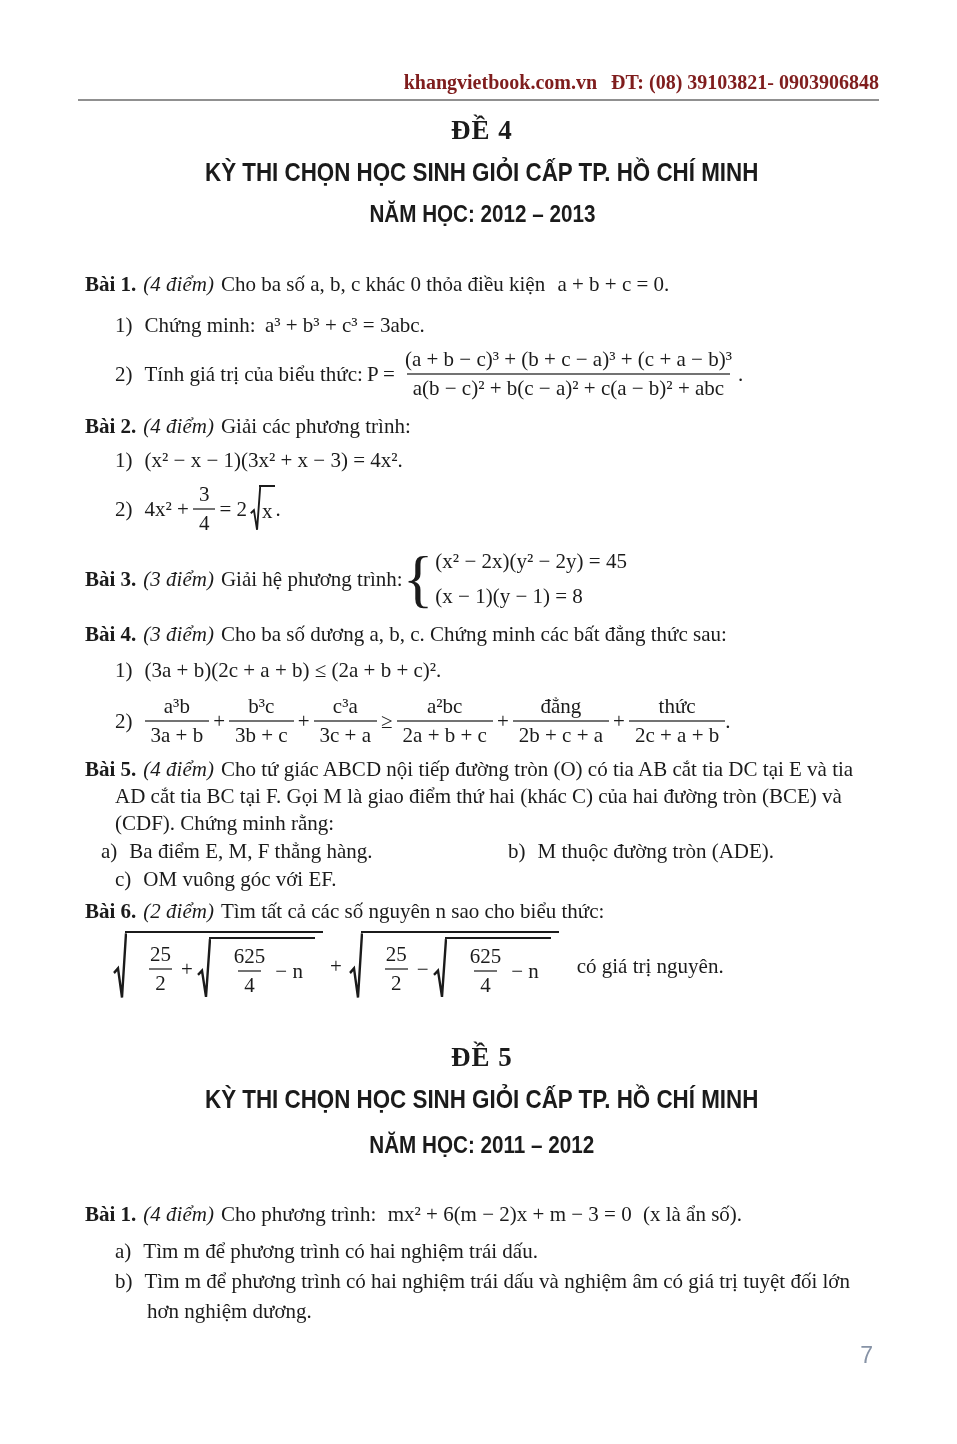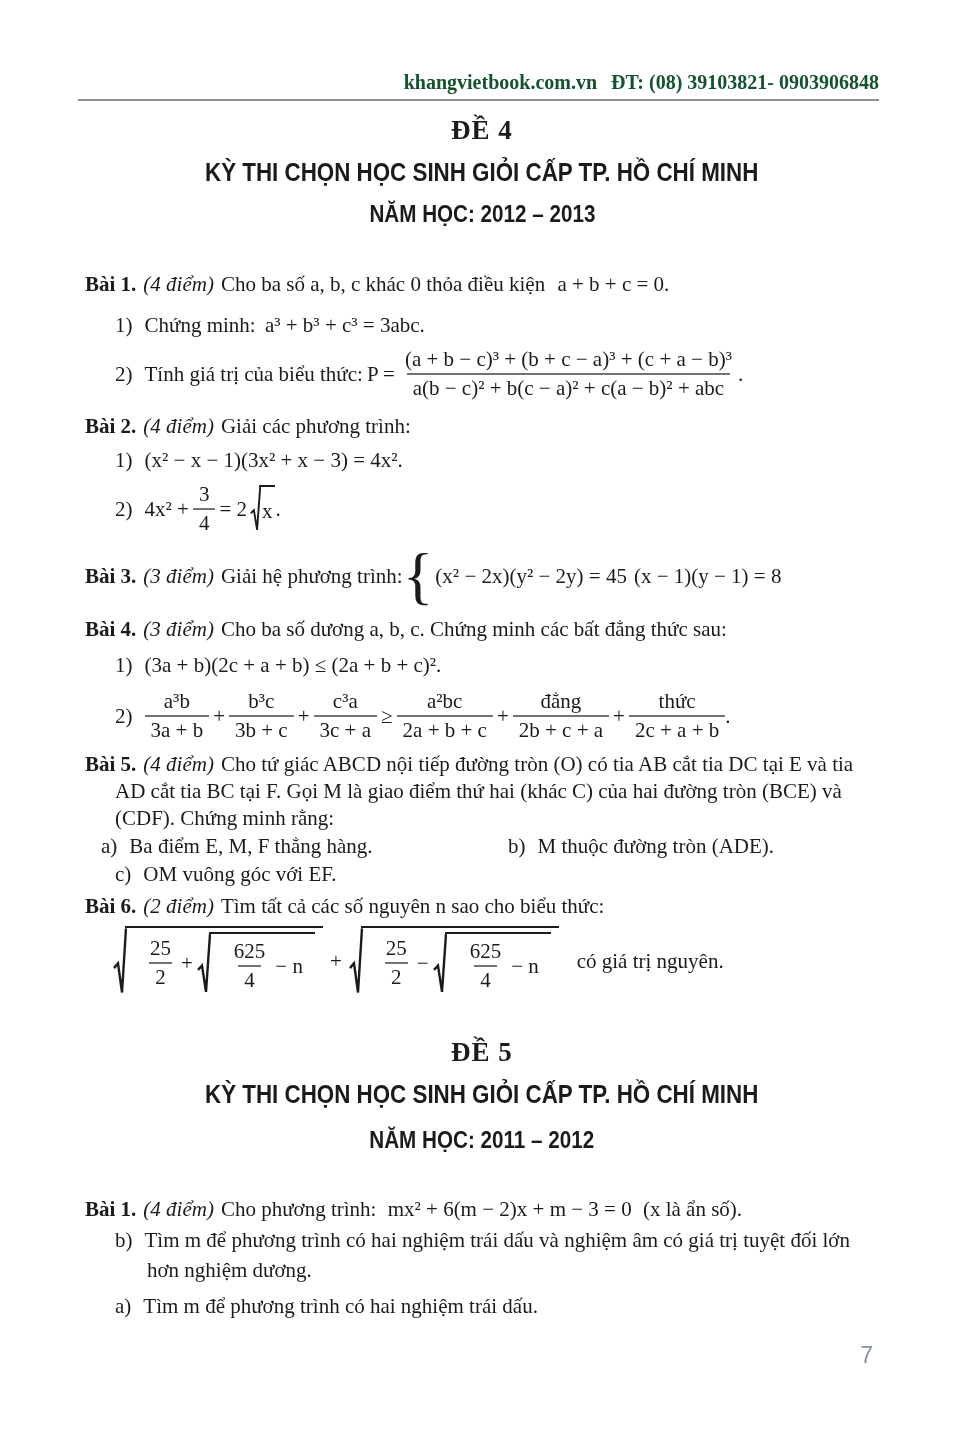--- a/index.html
+++ b/index.html
@@ -9,21 +9,21 @@
     width: 957px;
     height: 1444px;
     background: #ffffff;
     font-family: "Liberation Serif", "DejaVu Serif", serif;
     color: #1b1b1b;
     padding: 70px 78px 0 85px;
     overflow: hidden;
   }
 
   
-  .hdr { text-align: right; font-weight: bold; font-size: 20px; line-height: 24px; color: #14532d; }
+  .hdr { text-align: right; font-weight: bold; font-size: 20px; line-height: 24px; color: #7f1d1d; }
   .hdr .site { margin-right: 14px; }
   .rule { border: none; border-top: 2px solid #909090; margin: 5px 0 0 -7px; }
 
   
   .center { text-align: center; }
   .de-title { font-size: 27px; font-weight: bold; line-height: 32px; margin-top: 13px; letter-spacing: 1px; }
   .cond {
     display: inline-block;
     font-family: "Liberation Sans", "DejaVu Sans", sans-serif;
     font-weight: bold;
@@ -63,21 +63,21 @@
   .sqrt { display: inline-flex; align-items: stretch; }
   .rsign { width: 14px; align-self: stretch; display: block; }
   .rsign svg { width: 100%; height: 100%; display: block; }
   .rbody { border-top: 2px solid #1b1b1b; display: inline-flex; align-items: center; padding: 4px 8px 1px 19px; margin-left: -2px; }
   .sqrt.small .rsign { width: 11px; }
   .sqrt.small .rbody { padding: 2px 3px 0 3px; }
 
   
   .sys { display: inline-flex; align-items: center; }
   .brace { font-size: 64px; font-weight: 400; line-height: 0.9; margin-right: 2px; }
-  .syseqs { display: flex; flex-direction: row; gap: 7px; line-height: 28px; text-align: right; }
+  .syseqs { display: flex; flex-direction: column; gap: 7px; line-height: 28px; }
 
   
   .abrow { display: flex; line-height: 28px; }
   .abrow .acol { margin-left: 16px; width: 407px; }
   .abrow .albl, .clbl { margin-right: 12px; }
   .crow { margin-left: 30px; line-height: 28px; }
 
   
   .pageno {
     position: absolute;
@@ -290,22 +290,22 @@
   </div>
   <div class="center year" style="margin-top:13px;">
     <span class="cond">NĂM HỌC: 2011 – 2012</span>
   </div>
 
   <div class="prob" style="margin-top:36px; line-height:32px;">
     <span class="blabel">Bài 1.</span><span class="pts">(4 điểm)</span><span>Cho phương trình:</span>
     <span style="margin-left:6px;">mx² + 6(m − 2)x + m − 3 = 0</span>
     <span style="margin-left:6px;">(x là ẩn số).</span>
   </div>
+  <div class="prob item" style="margin-top:6px; line-height:30px;">
+    <span class="ilabel">a)</span><span>Tìm m để phương trình có hai nghiệm trái dấu.</span>
+  </div>
   <div class="prob item" style="line-height:30px;">
     <span class="ilabel">b)</span><span>Tìm m để phương trình có hai nghiệm trái dấu và nghiệm âm có giá trị tuyệt đối lớn hơn nghiệm dương.</span>
   </div>
-  <div class="prob item" style="margin-top:6px; line-height:30px;">
-    <span class="ilabel">a)</span><span>Tìm m để phương trình có hai nghiệm trái dấu.</span>
-  </div>
 
   <div class="pageno">7</div>
 
 </div>
 
 </body></html>

